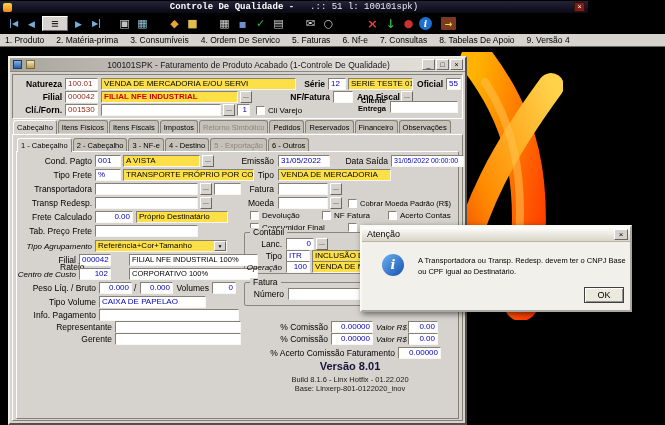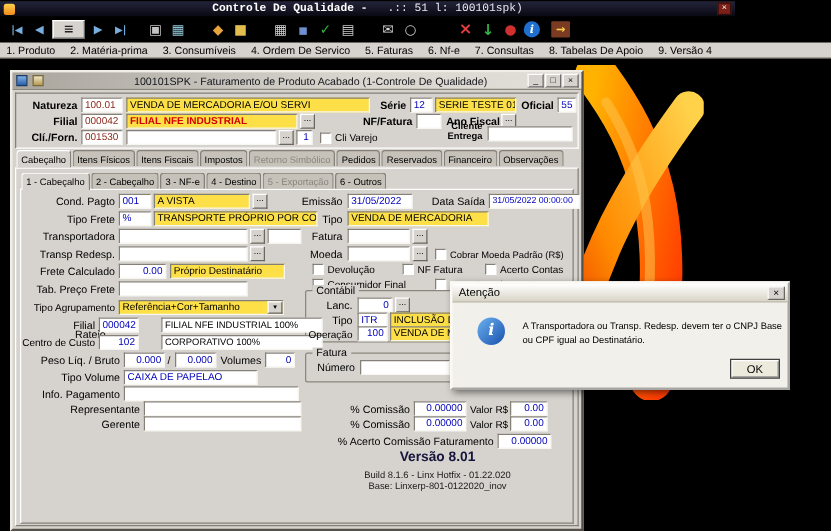--- a/index.html
+++ b/index.html
@@ -44,21 +44,21 @@
 
   #maintabs{position:absolute;left:3px;top:62px;display:flex;align-items:flex-end;z-index:3;}
   #subtabs{position:absolute;left:7px;top:80px;display:flex;align-items:flex-end;z-index:3;}
   .tab{height:13px;padding:0 3px;font-size:7.5px;line-height:13px;background:#c6c2ba;border:1px solid #858178;border-bottom:none;border-radius:3px 3px 0 0;margin-right:1px;white-space:nowrap;}
   .tab.active{background:#d6d3ce;height:14px;margin-bottom:-1px;border-color:#fff #858178 #d6d3ce #fff;}
   .tab.disabled{color:#8a867e;}
 
   .lbl{position:absolute;font-size:8.5px;line-height:11px;white-space:nowrap;z-index:2;color:#000;}
   .lbl.r{text-align:right;}
   .lbl.b{font-weight:bold;}
-  .lbl.s8{font-size:8px;}
+  .lbl.s8{font-size:8px;font-style:italic;}
   .lbl.s75{font-size:7.5px;}
   .fld{position:absolute;height:12px;background:#fff;border:1px solid;border-color:#848078 #f8f6f0 #f8f6f0 #848078;font-size:8px;line-height:10px;padding:0 2px;white-space:nowrap;overflow:hidden;z-index:2;}
   .fld.flat{background:#fde047;}
   .fld.blue{color:#0000bb;}
   .fld.maroon{color:#8b2a1a;}
   .fld.red{color:#d40000;font-weight:bold;}
   .fld.num{text-align:right;}
   .fld.s7{font-size:7px;}
   .fld.s75{font-size:7.5px;margin-left:16px;}
   .btn3{position:absolute;width:12px;height:12px;font-size:7px;line-height:8px;text-align:center;background:#d6d3ce;border:1px solid;border-color:#fff #6a675f #6a675f #fff;z-index:2;}

